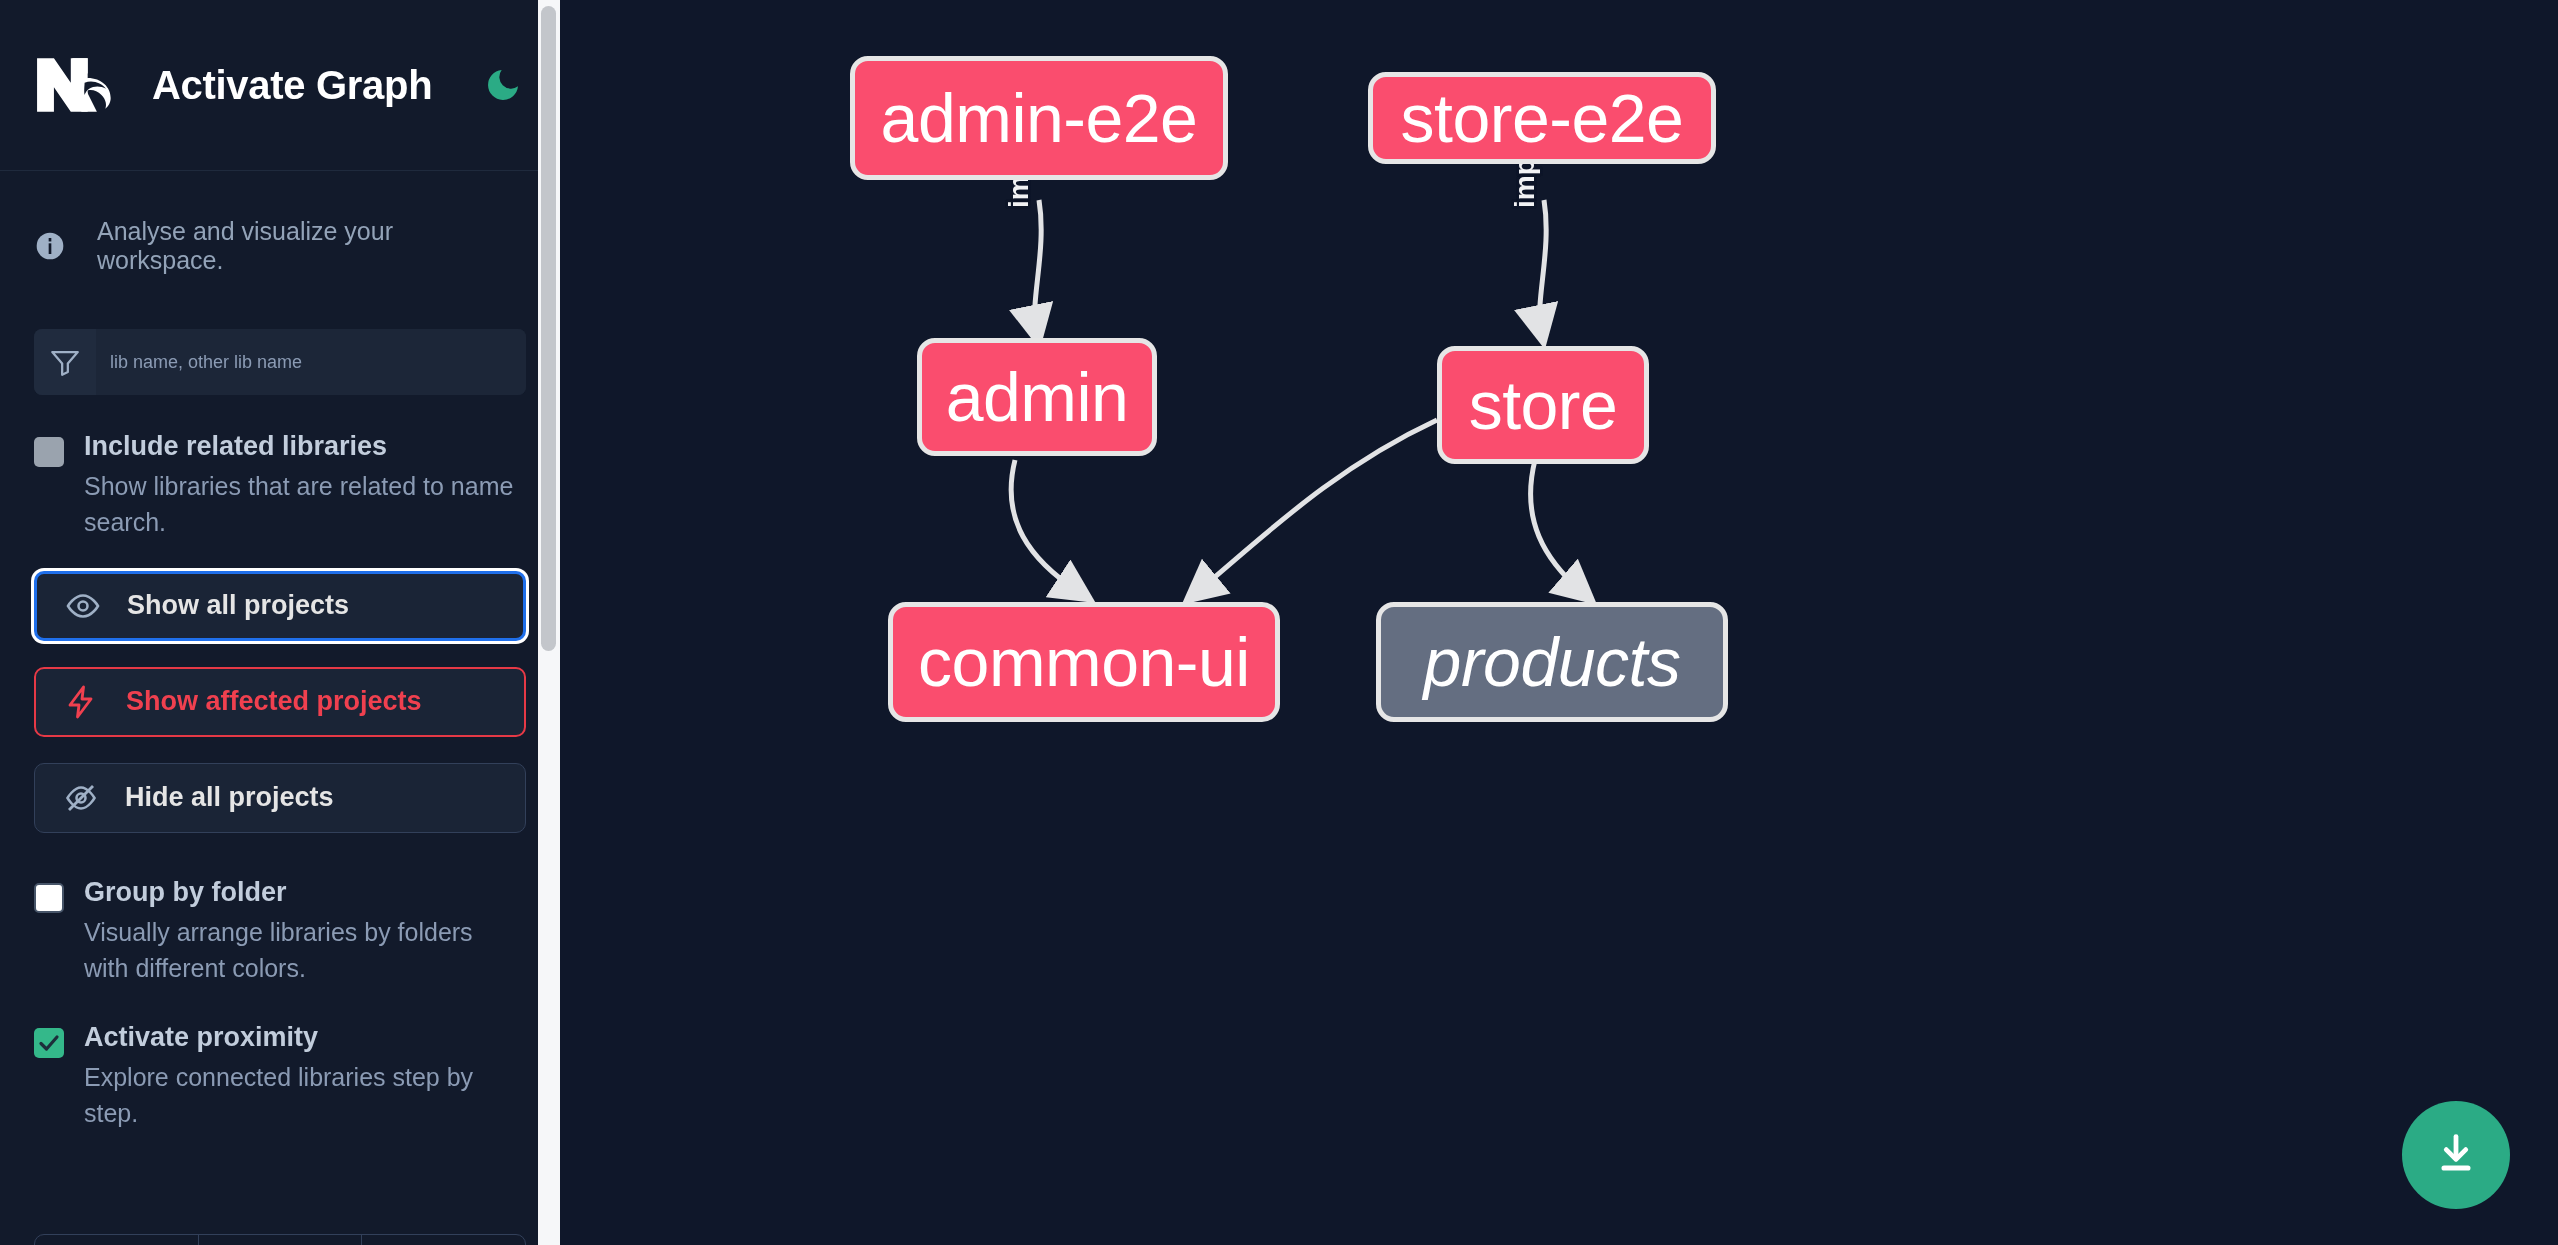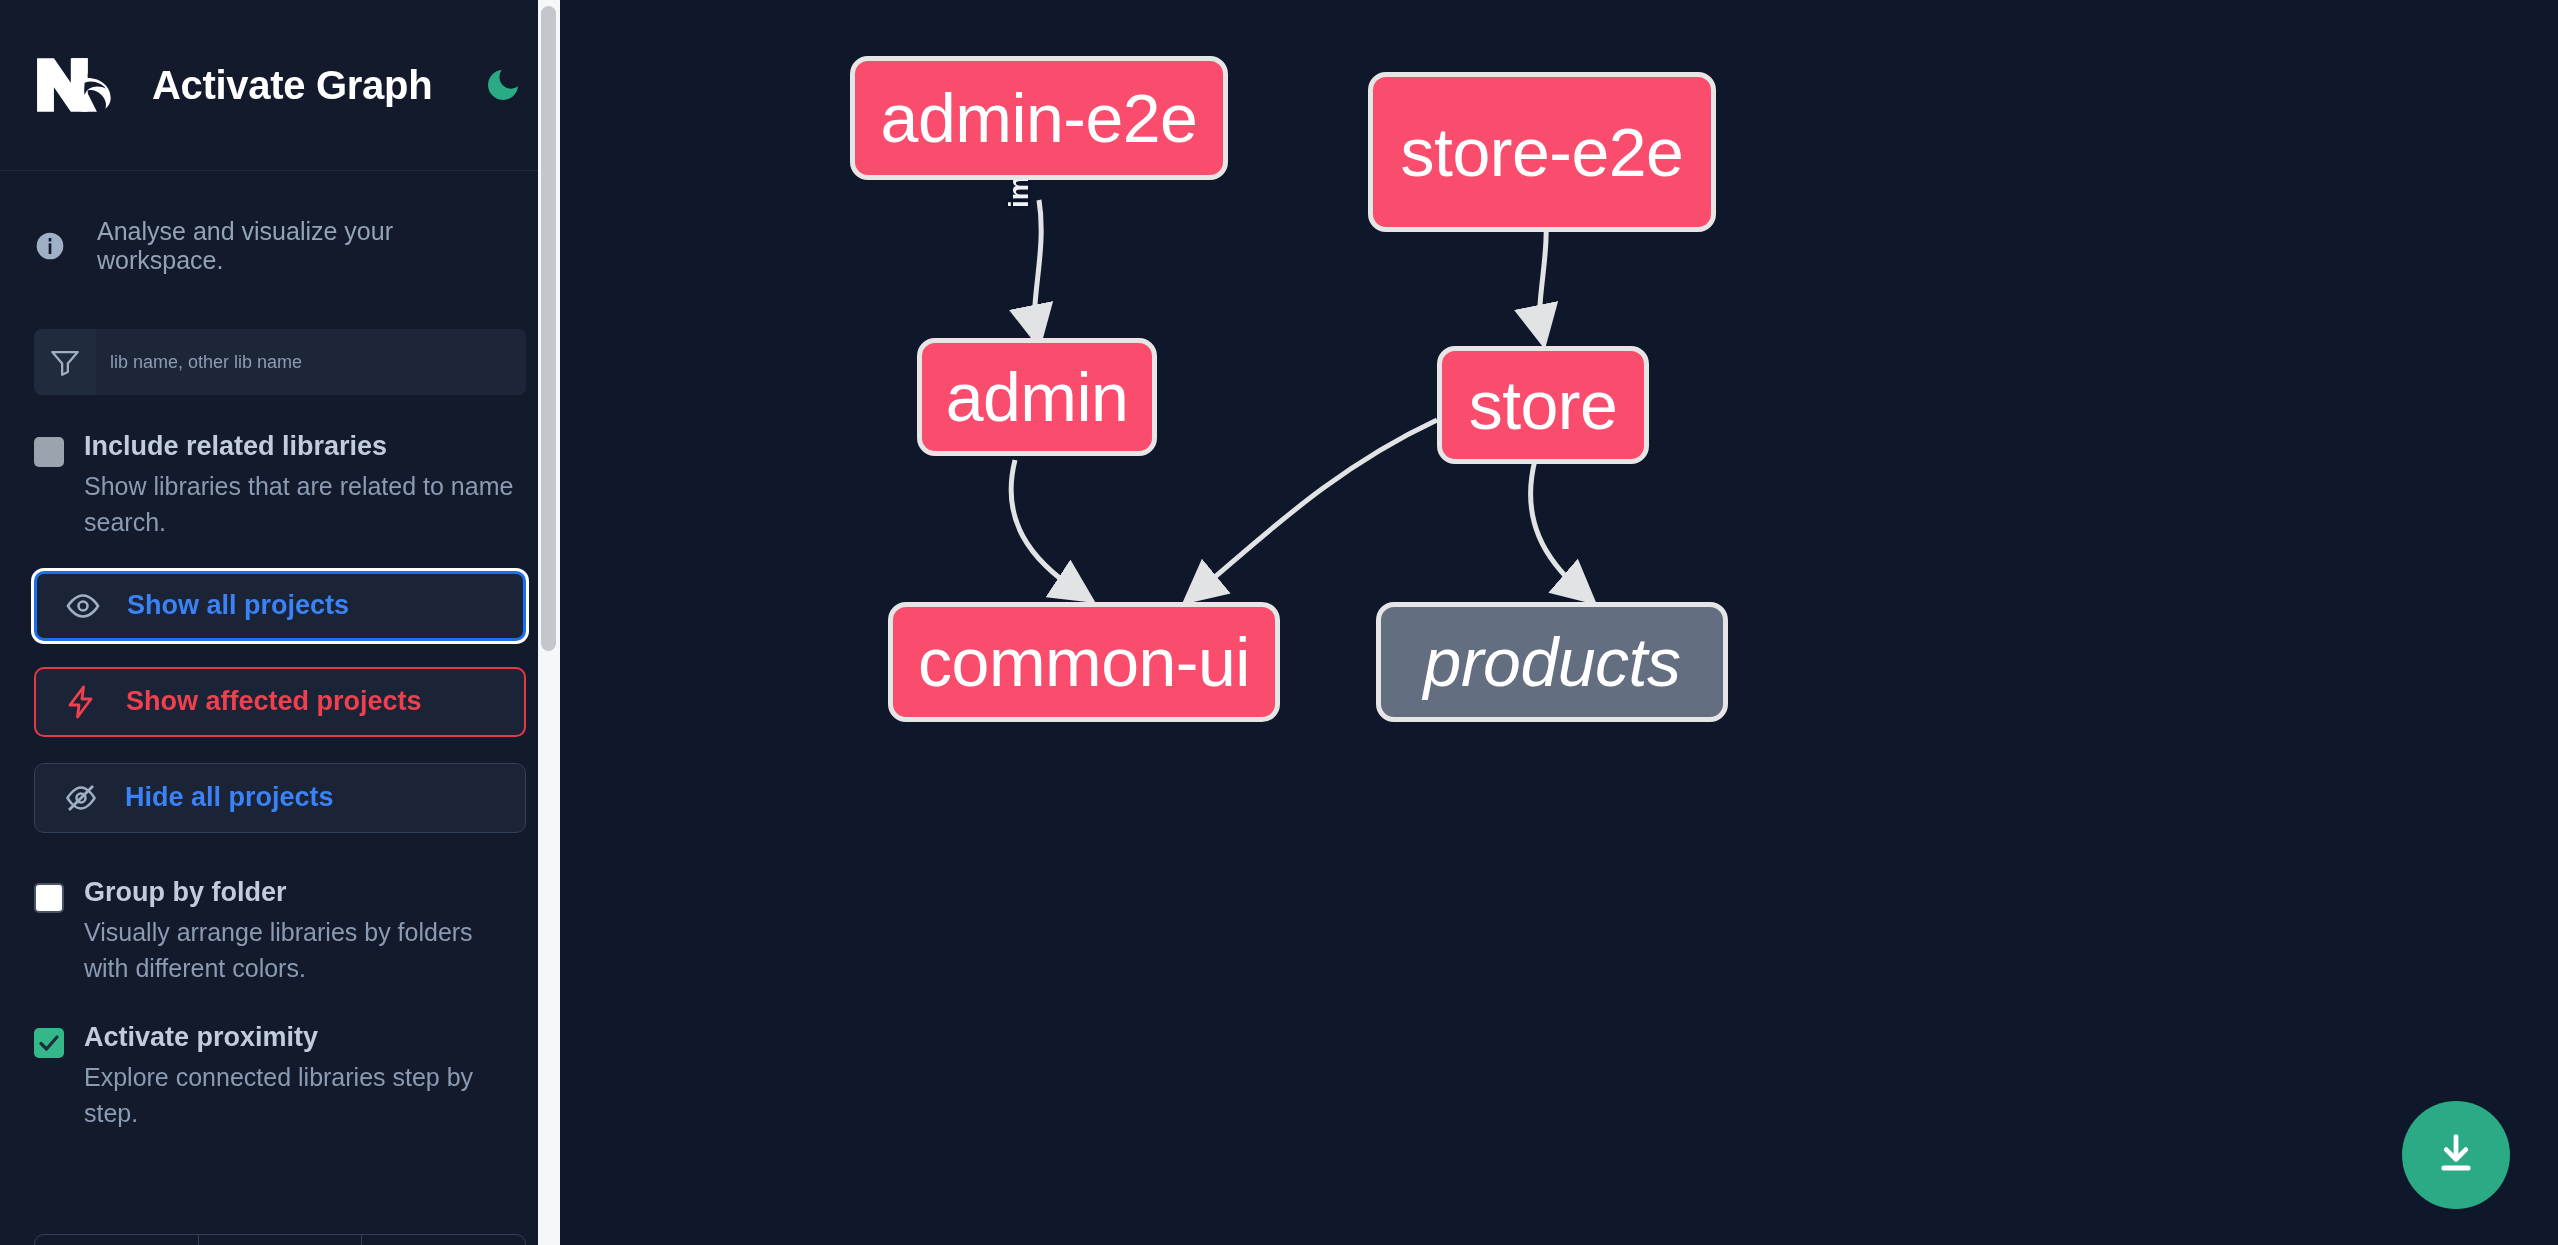--- a/index.html
+++ b/index.html
@@ -84,21 +84,21 @@
   .btn {
     margin-top: 26px;
     height: 70px; width: 492px;
     border-radius: 10px;
     background: #1a2436;
     border: 1px solid #32405a;
     display: flex; align-items: center;
     padding-left: 28px; gap: 26px;
     cursor: pointer;
   }
-  .btn-label { font-size: 27px; font-weight: 700; color: #3b82f6; }
+  .btn-label { font-size: 27px; font-weight: 700; color: #e5e5e5; }
   .btn.focused {
     border: 3px solid #1f6feb;
     box-shadow: 0 0 0 3px #ffffff;
     margin-top: 30px;
   }
   .btn.danger { border: 2px solid #e63946; }
   .btn.danger .btn-label { color: #f0404f; }
 
   .bottom-seg {
     position: absolute; left: 34px; top: 1234px;
@@ -285,21 +285,21 @@
     </svg>
 
     <div style="position:absolute;left:443px;top:208px;transform:rotate(-90deg);transform-origin:left top;
                 color:#f1f2f4;font-size:28px;font-weight:700;
                 text-shadow:0 0 3px #0f172a,0 0 3px #0f172a,0 0 3px #0f172a;">implicit</div>
     <div style="position:absolute;left:949px;top:208px;transform:rotate(-90deg);transform-origin:left top;
                 color:#f1f2f4;font-size:28px;font-weight:700;
                 text-shadow:0 0 3px #0f172a,0 0 3px #0f172a,0 0 3px #0f172a;">implicit</div>
 
     <div class="node pink" style="left:290px;top:56px;width:378px;height:124px;">admin-e2e</div>
-    <div class="node pink" style="left:808px;top:72px;width:348px;height:160px;">store-e2e</div>
+    <div class="node pink" style="left:808px;top:72px;width:348px;height:92px;">store-e2e</div>
     <div class="node pink" style="left:357px;top:338px;width:240px;height:118px;">admin</div>
     <div class="node pink" style="left:877px;top:346px;width:212px;height:118px;">store</div>
     <div class="node pink" style="left:328px;top:602px;width:392px;height:120px;">common-ui</div>
     <div class="node slate" style="left:816px;top:602px;width:352px;height:120px;font-style:italic;">products</div>
 
     <div class="fab">
       <svg viewBox="0 0 24 24" width="52" height="52">
         <path d="M12 3.5v10" stroke="#ffffff" stroke-width="2.2" stroke-linecap="round" fill="none"></path>
         <path d="M7.5 9.5 12 14l4.5-4.5" stroke="#ffffff" stroke-width="2.2" stroke-linecap="round" stroke-linejoin="round" fill="none"></path>
         <path d="M6.5 18h11" stroke="#ffffff" stroke-width="2.4" stroke-linecap="round" fill="none"></path>

